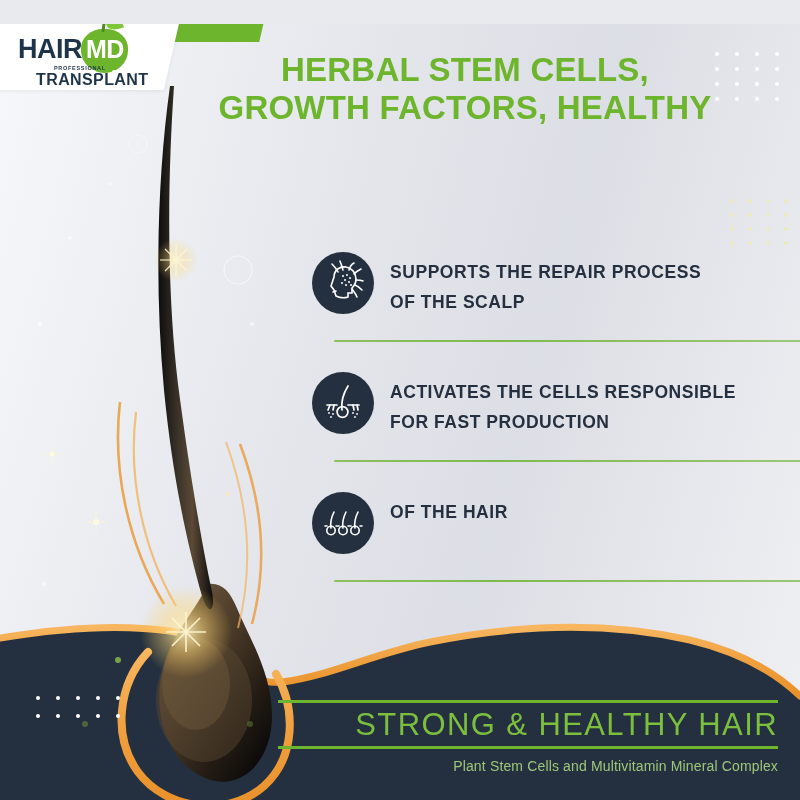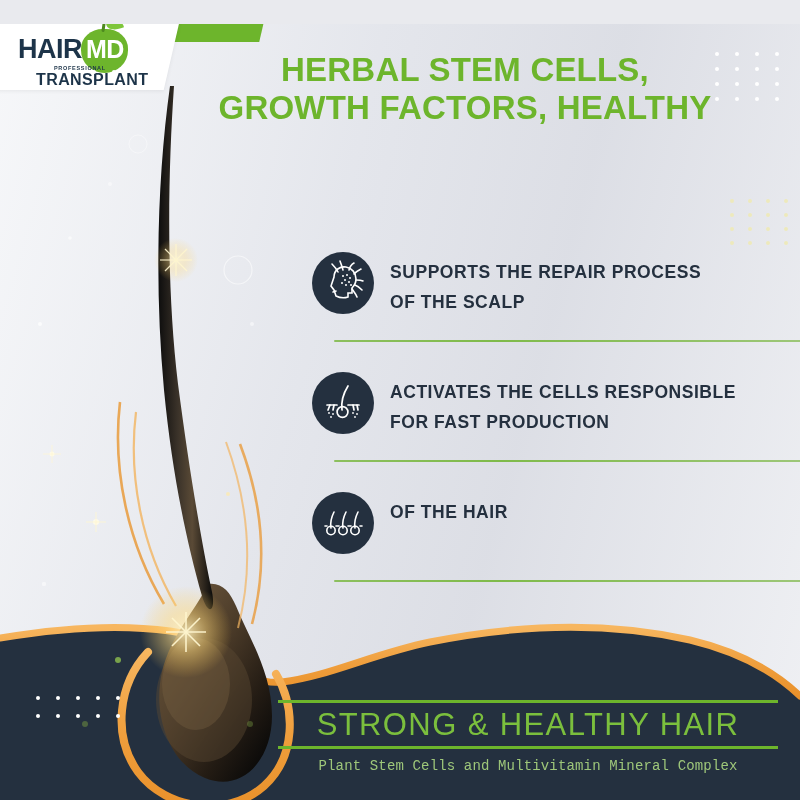--- a/index.html
+++ b/index.html
@@ -97,29 +97,29 @@
     position:absolute;left:78px;top:5px;width:412px;
     font-size:17.5px;font-weight:bold;color:#24303F;
     letter-spacing:.55px;line-height:1.72;
   }
   .b-line{
     position:absolute;left:22px;top:88px;width:478px;height:2px;
     background:linear-gradient(90deg,#8cbf5e 0%,#7fba4a 35%,#9ec77a 100%);
     border-radius:2px;
   }
   .banner-text{
-    position:absolute;left:278px;top:676px;width:500px;text-align:center;
+    position:absolute;left:278px;top:676px;width:500px;text-align:right;
   }
   .bt-rule{height:3px;background:#6DB52C;width:100%;}
   .bt-title{
     font-size:31px;color:#7bbf3d;letter-spacing:1.4px;font-weight:400;
     line-height:1.28;padding:2px 0 1px;
   }
   .bt-sub{
-    margin-top:9px;font-size:14px;color:#9ec77a;letter-spacing:.15px;font-family:Liberation Mono, monospace;
+    margin-top:9px;font-size:14px;color:#9ec77a;letter-spacing:.15px;
   }
 </style>
 </head>
 <body>
 
 <div id="poster">
   <div class="sheen"></div>
 
   <svg width="800" height="800" style="position:absolute;left:0;top:0;">
     <defs>

